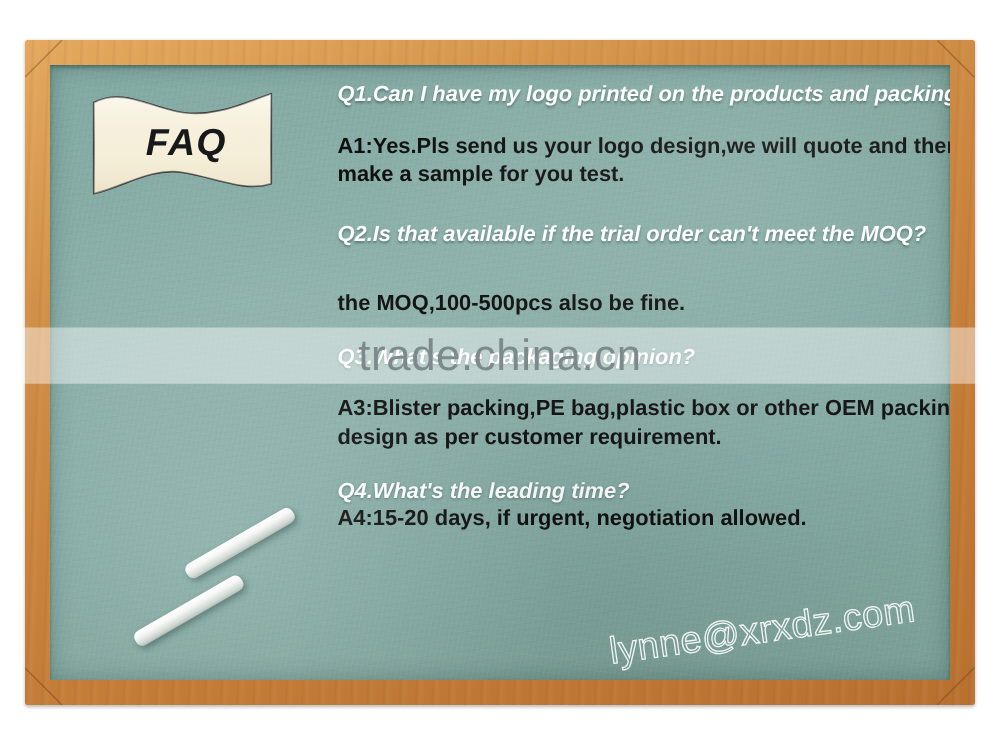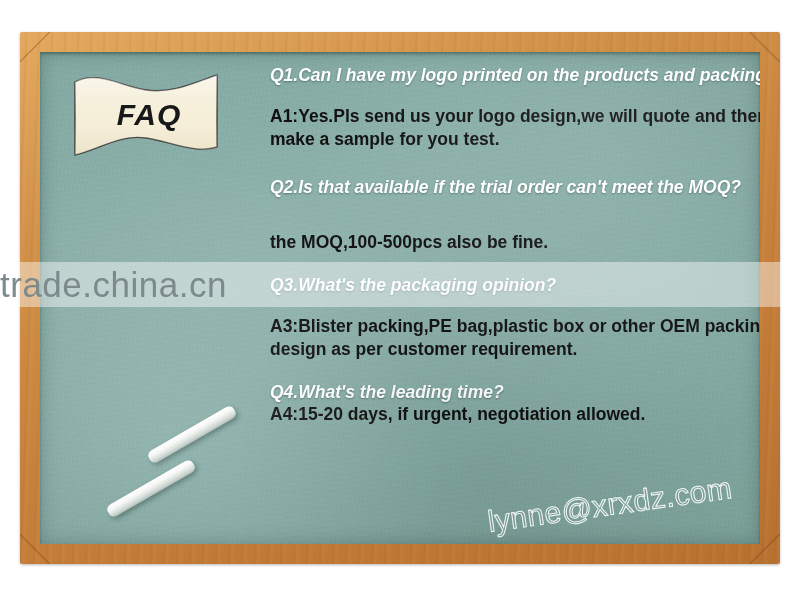--- a/index.html
+++ b/index.html
@@ -165,21 +165,21 @@
   
   #wm-band {
     position: absolute;
     left: 0;
     top: 262px;
     width: 800px;
     height: 45px;
     background: rgba(255,255,255,0.44);
     display: flex;
     align-items: center;
-    justify-content: flex-start;
+    justify-content: center;
     pointer-events: none;
   }
   #wm-band-text {
     font-size: 35px;
     color: #7d8a8c;
     letter-spacing: 0.5px;
     font-family: "Liberation Sans", sans-serif;
     white-space: nowrap;
   }
   #wm-email {

